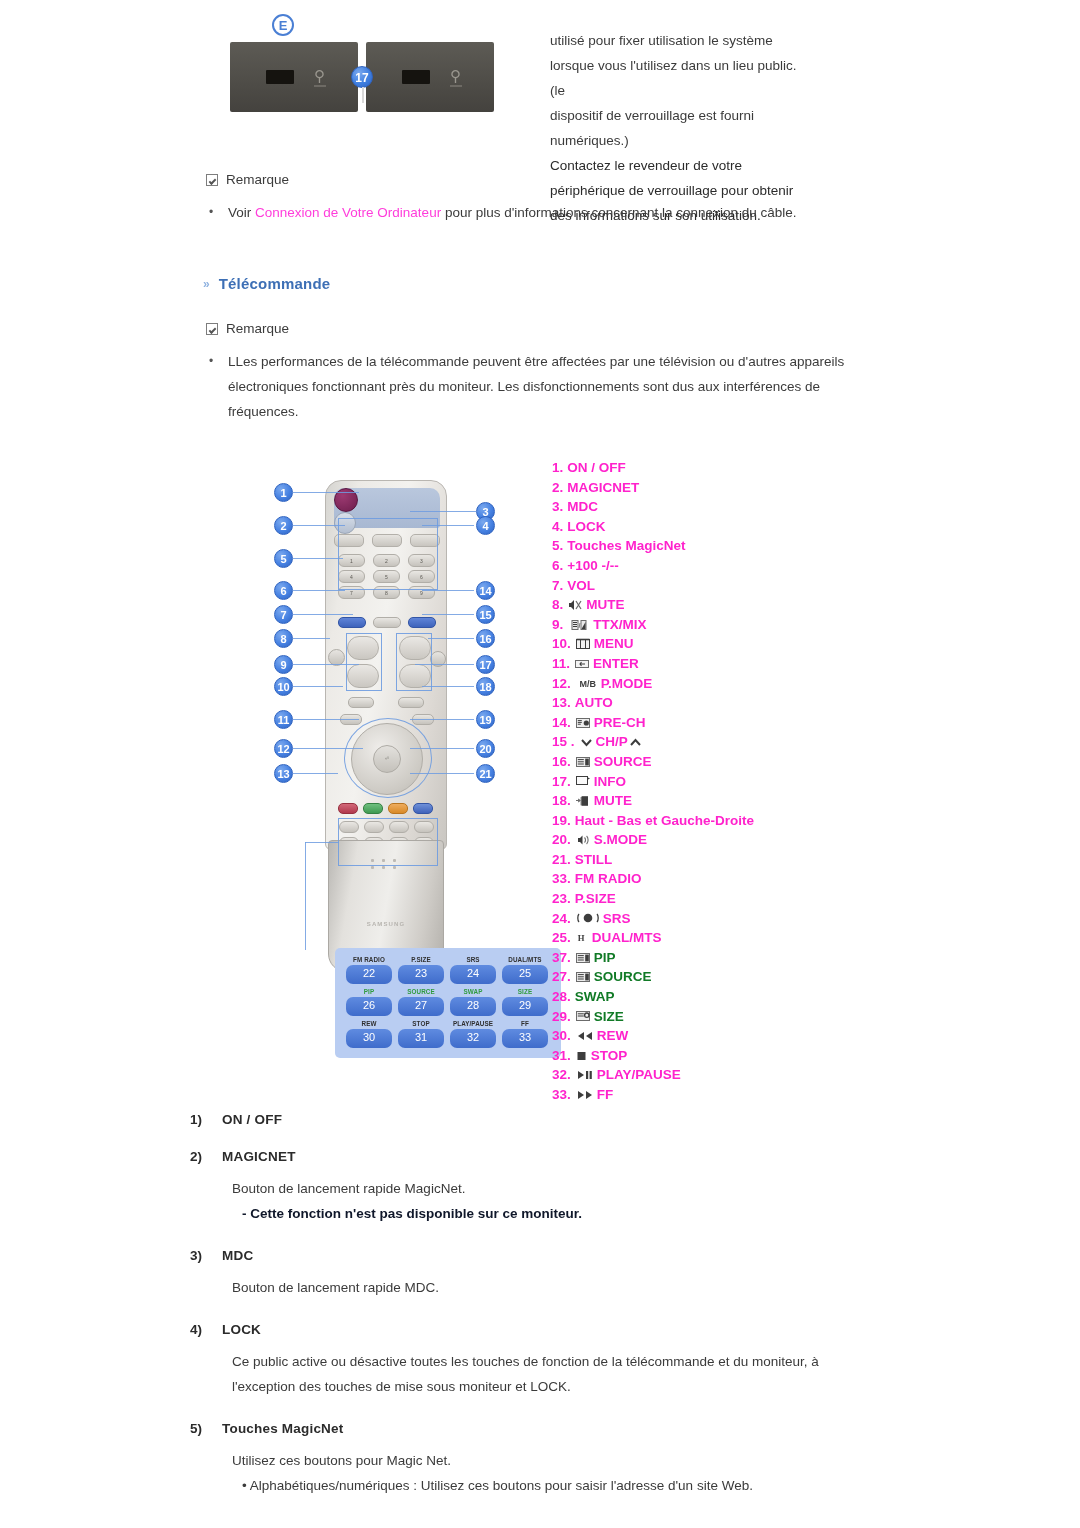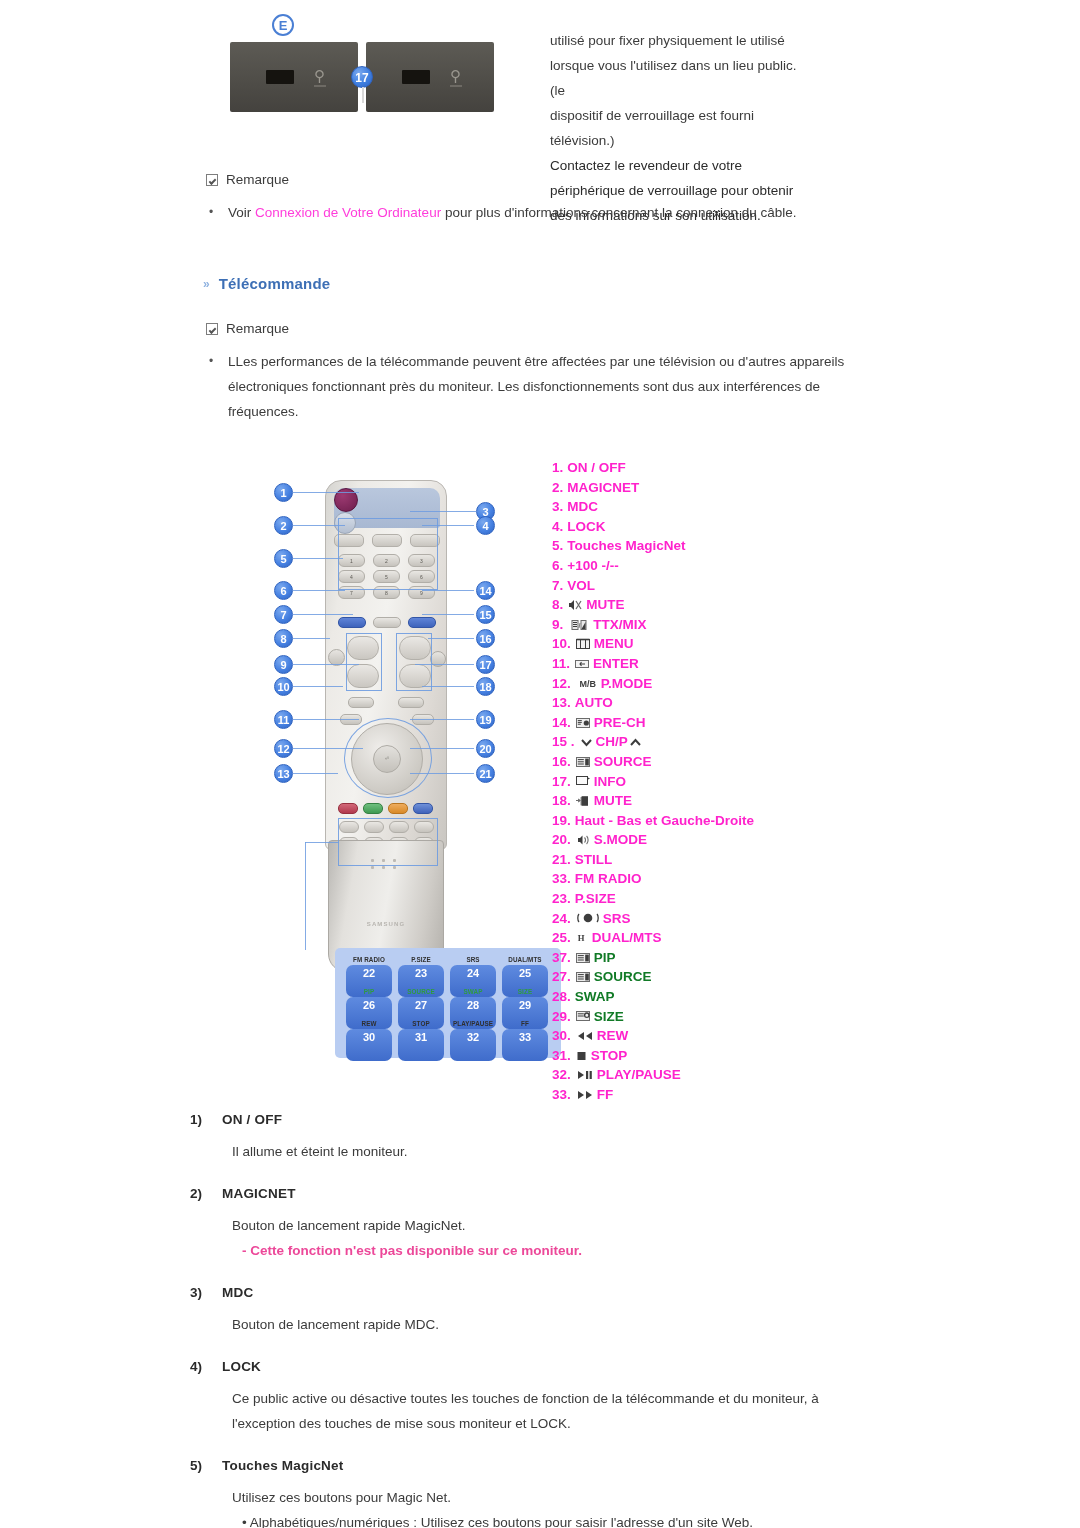--- a/index.html
+++ b/index.html
@@ -184,42 +184,42 @@
   
   .panel {
     position:absolute; left:75px; top:500px; width:226px; height:110px;
     background:#b9cdf2; border-radius:5px;
   }
   .panel-grid { position:absolute; left:10px; top:7px; width:206px; height:96px; }
   .pcell { position:absolute; width:48px; height:30px; text-align:center; }
   .pcap { font-size:6.3px; font-weight:bold; color:#2f2f2f; line-height:9px; letter-spacing:.1px;}
   .pcap.green { color:#2f9b3e; }
   .pkey {
-    margin:1px auto 0; width:46px; height:32px; border-radius:7px;
+    margin:1px auto 0; width:46px; height:19px; border-radius:7px;
     background:linear-gradient(180deg,#5f8be0,#3f6ccb);
-    color:#ffffff; font-size:11px; font-weight:bold; line-height:16px;
+    color:#ffffff; font-size:11px; font-weight:normal; line-height:16px;
   }
 
   
   .legend { position:absolute; left:362px; top:10px; width:290px; }
   .lg-item { display:flex; align-items:center; color:#ff22cc; font-weight:bold;
              font-size:13.5px; line-height:19.6px; white-space:nowrap; }
   .lg-item.green .lg-txt { color:#117a26; }
   .lg-num { margin-right:4px; }
   .lg-ico { display:inline-flex; align-items:center; justify-content:center;
             margin:0 3px 0 1px; color:#4c4c4c; }
   .lg-ico svg { display:block; }
 
   
   .sections { position:absolute; left:190px; top:1112px; width:640px; }
   .sec-title { display:flex; gap:10px; align-items:baseline; margin-top:0; }
   .sec-num { font-size:13.5px; font-weight:bold; color:#2b2b2b; width:22px; flex:0 0 auto;}
   .sec-name { font-size:13.5px; font-weight:bold; color:#2b2b2b; letter-spacing:.2px;}
   .sec-body { margin-left:42px; font-size:13.5px; line-height:25px; color:#3b3b3b; }
-  .sec-body .b { font-weight:bold; color:#ec4899; }
+  .sec-body .b { font-weight:bold; color:#0f172a; }
   .sec-sub { margin-left:10px; }
 </style>
 </head>
 <body>
 
 <div class="page">
 
   <div class="top-block">
     <div class="port-col">
       <div class="circle-letter">E</div>
@@ -230,24 +230,24 @@
         </div>
         <div class="port-plate right">
           <div class="port-slot"></div>
           <div class="port-lock">⚲</div>
         </div>
         <div class="badge-17">17</div>
       </div>
     </div>
 
     <div class="port-text">
-      <p>utilisé pour fixer physiquement le utilisé</p>
+      <p>utilisé pour fixer utilisation le système</p>
       <p>lorsque vous l'utilisez dans un lieu public. (le</p>
       <p>dispositif de verrouillage est fourni</p>
-      <p>télévision.)</p>
+      <p>numériques.)</p>
       <p class="bold">Contactez le revendeur de votre</p>
       <p class="bold">périphérique de verrouillage pour obtenir</p>
       <p class="bold">des informations sur son utilisation.</p>
     </div>
   </div>
 
   <div style="position:absolute;left:206px;top:172px;width:640px;">
     <div class="remarque">
       <span class="rem-icon"></span>
       <span class="rem-label">Remarque</span>
@@ -743,23 +743,20 @@
           <span class="lg-txt">FF</span>
         </div>
       </div>
   </div>
 
   <div class="sections" id="sections">
       <div class="sec-title" style="margin-top: 0px;">
         <span class="sec-num">1)</span>
         <span class="sec-name">ON / OFF</span>
       </div>
-      <div class="sec-body" style="margin-top: 12px;">
-        <div>Il allume et éteint le moniteur.</div>
-      </div>
       <div class="sec-title" style="margin-top: 22px;">
         <span class="sec-num">2)</span>
         <span class="sec-name">MAGICNET</span>
       </div>
       <div class="sec-body" style="margin-top: 12px;">
         <div>Bouton de lancement rapide MagicNet.</div>
         <div class="b sec-sub">- Cette fonction n'est pas disponible sur ce moniteur.</div>
       </div>
       <div class="sec-title" style="margin-top: 22px;">
         <span class="sec-num">3)</span>

